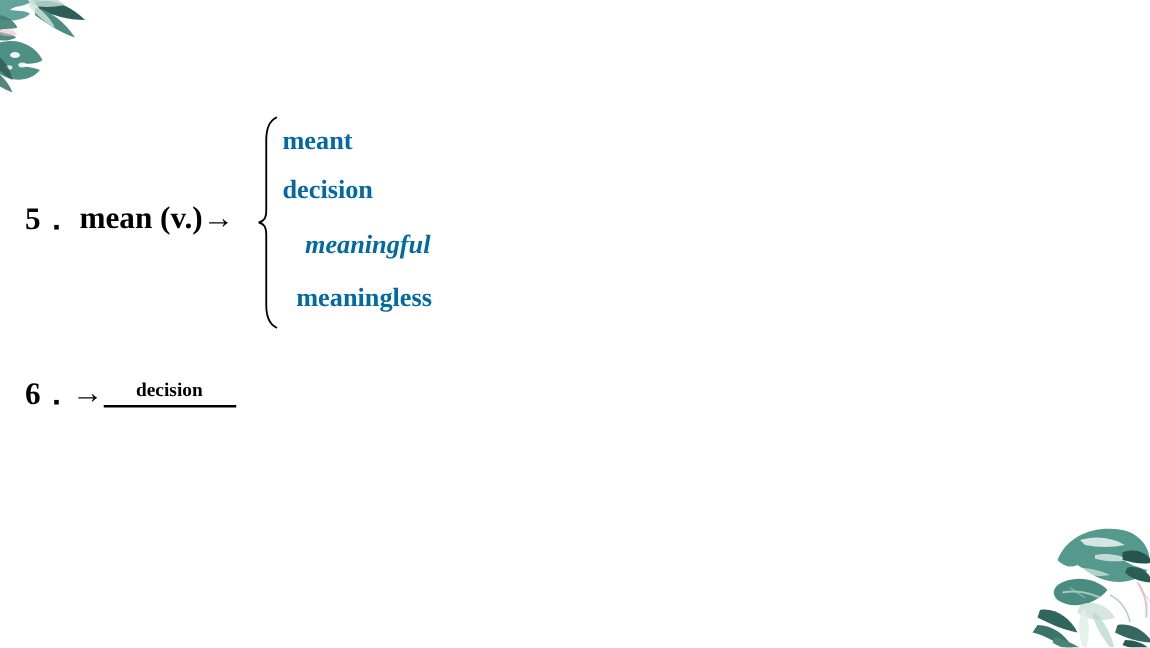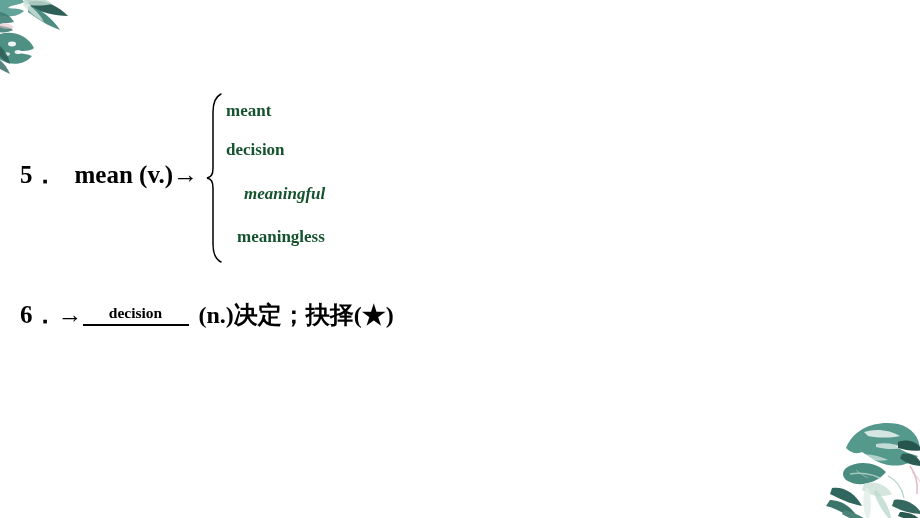--- a/index.html
+++ b/index.html
@@ -45,21 +45,21 @@
   .entry-num {
     font-weight: bold;
     font-size: 25px;
     color: #000000;
     letter-spacing: 0px;
   }
   .entry-head {
     font-weight: bold;
     font-size: 25px;
     color: #000000;
-    margin-left: 17px;
+    margin-left: 6px;
   }
   .arrow {
     font-weight: bold;
     font-size: 25px;
     color: #000000;
   }
 
   
   #entry-5 {
     left: 20px;
@@ -73,22 +73,22 @@
     height: 172px;
   }
   #derivations {
     position: absolute;
     left: 226px;
     top: 96px;
     width: 330px;
   }
   .derivation {
     font-weight: bold;
-    font-size: 17px;
-    color: #14532d;
+    font-size: 21px;
+    color: #0369a1;
     line-height: 1;
     position: absolute;
   }
   #deriv-0 { left: 0px;  top: 6px; }
   #deriv-1 { left: 0px;  top: 45px; }
   #deriv-2 { left: 18px; top: 89px; font-style: italic; }
   #deriv-3 { left: 11px; top: 132px; }
 
   
   #entry-6 {
@@ -202,16 +202,15 @@
     <span class="derivation" id="deriv-0">meant</span>
     <span class="derivation" id="deriv-1">decision</span>
     <span class="derivation" id="deriv-2">meaningful</span>
     <span class="derivation" id="deriv-3">meaningless</span>
   </div>
 
   <div class="entry" id="entry-6">
     <span class="entry-num">6．</span>
     <span class="arrow">→</span>
     <span class="answer-blank">decision</span>
-    <span class="definition">(n.)决定；抉择(★)</span>
   </div>
 
 </div>
 
 </body></html>

